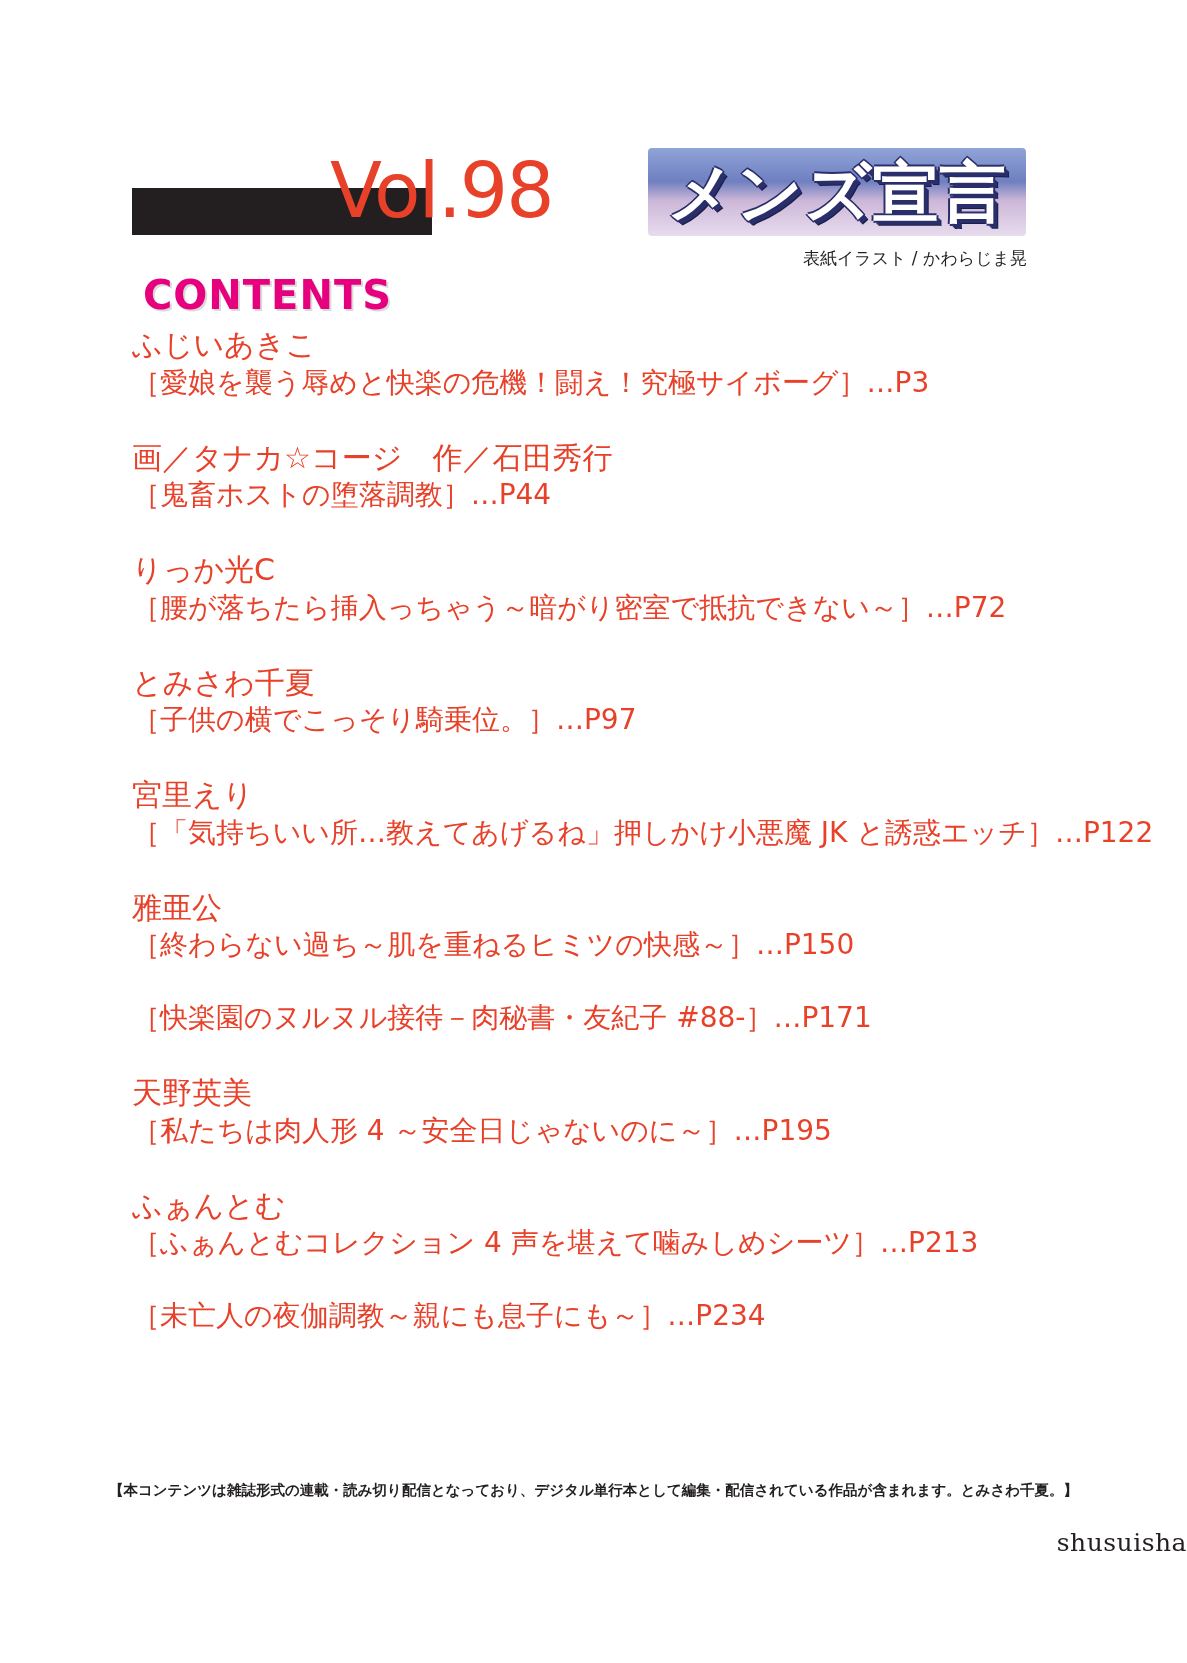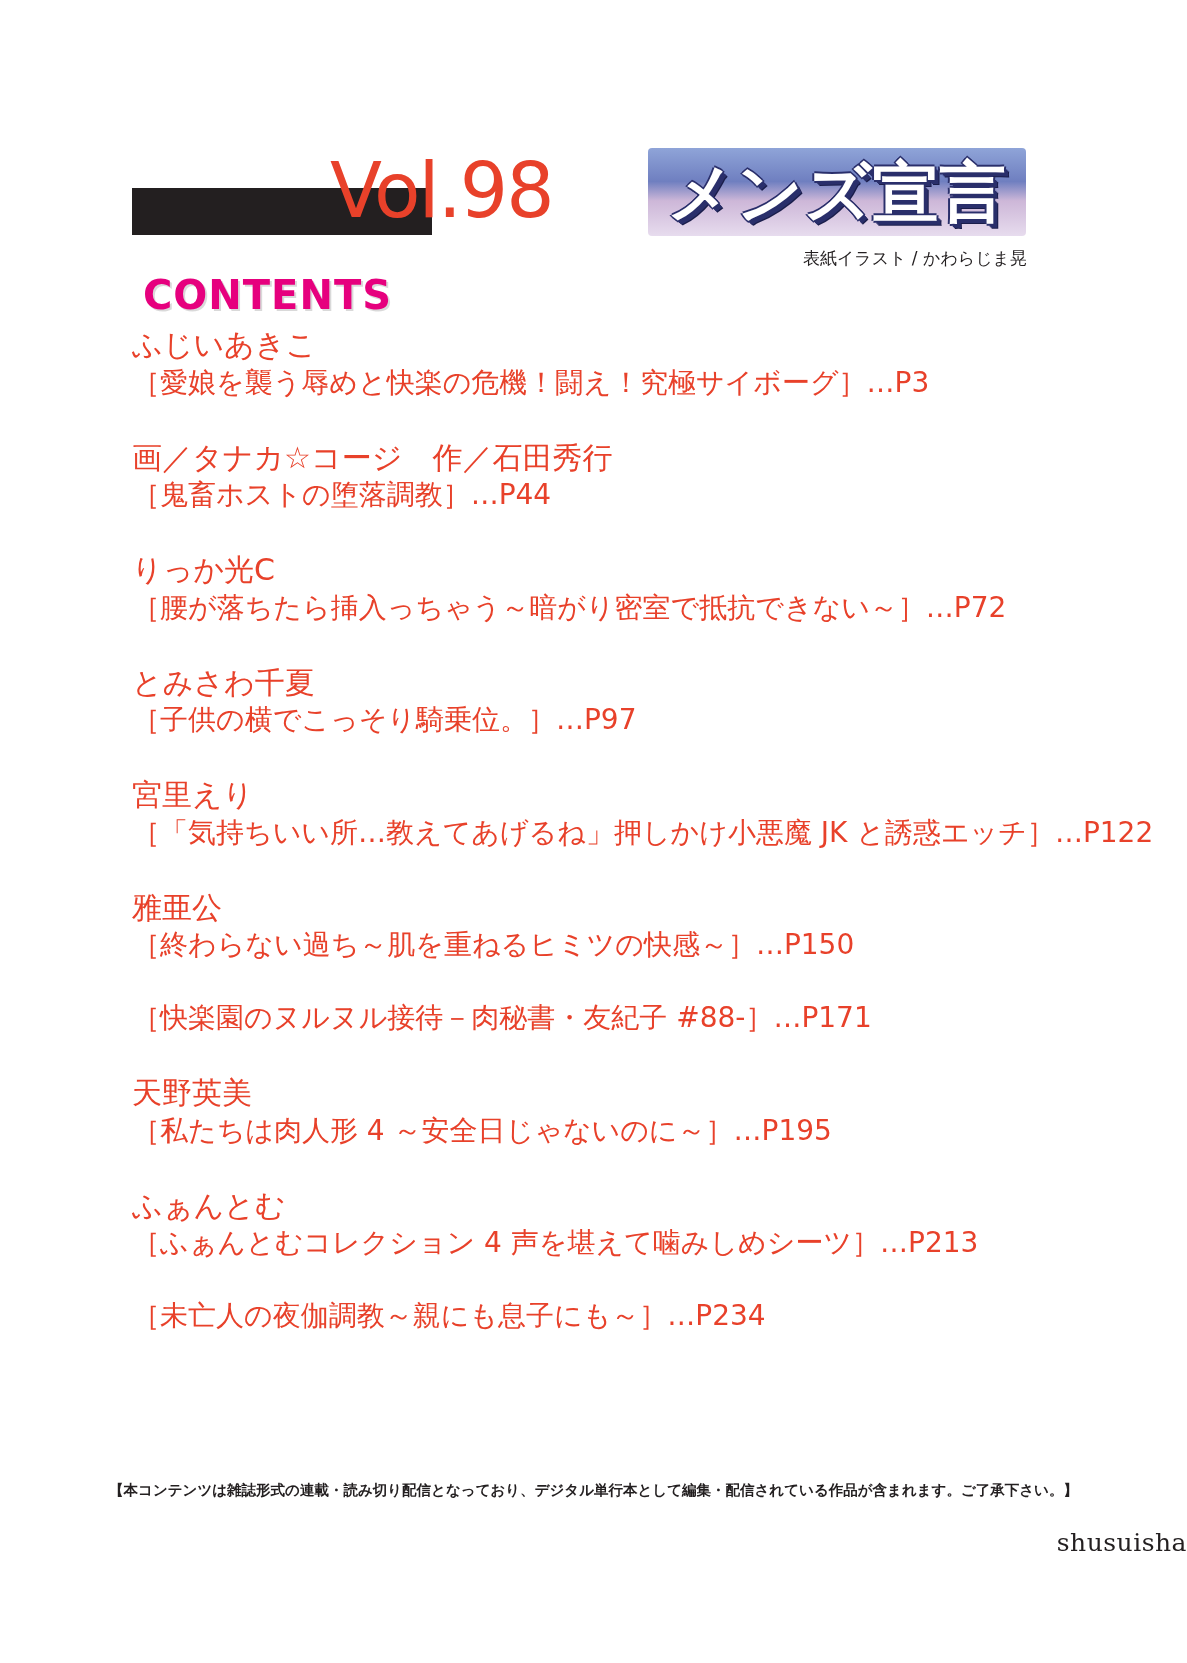--- a/index.html
+++ b/index.html
@@ -209,14 +209,14 @@
     <div class="entry-author">ふぁんとむ</div>
     <div class="entry-title">［ふぁんとむコレクション 4 声を堪えて噛みしめシーツ］…P213</div>
   </div>
 
   <div class="entry">
     <div class="entry-title">［未亡人の夜伽調教～親にも息子にも～］…P234</div>
   </div>
 
 </div>
 
-<div class="footer-note">【本コンテンツは雑誌形式の連載・読み切り配信となっており、デジタル単行本として編集・配信されている作品が含まれます。ご了承下さい。】</div>
+<div class="footer-note">【本コンテンツは雑誌形式の連載・読み切り配信となっており、デジタル単行本として編集・配信されている作品が含まれます。とみさわ千夏。】</div>
 <div class="footer-logo">shusuisha</div>
 
 </body></html>

